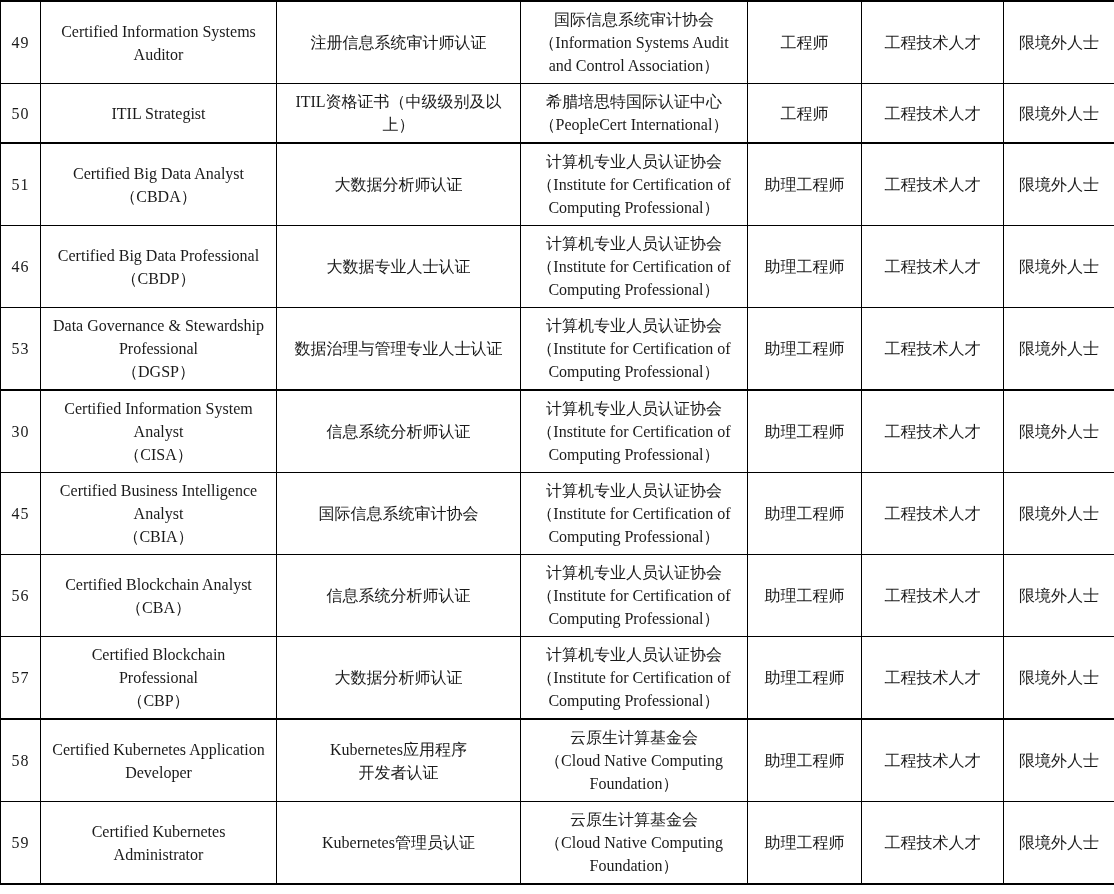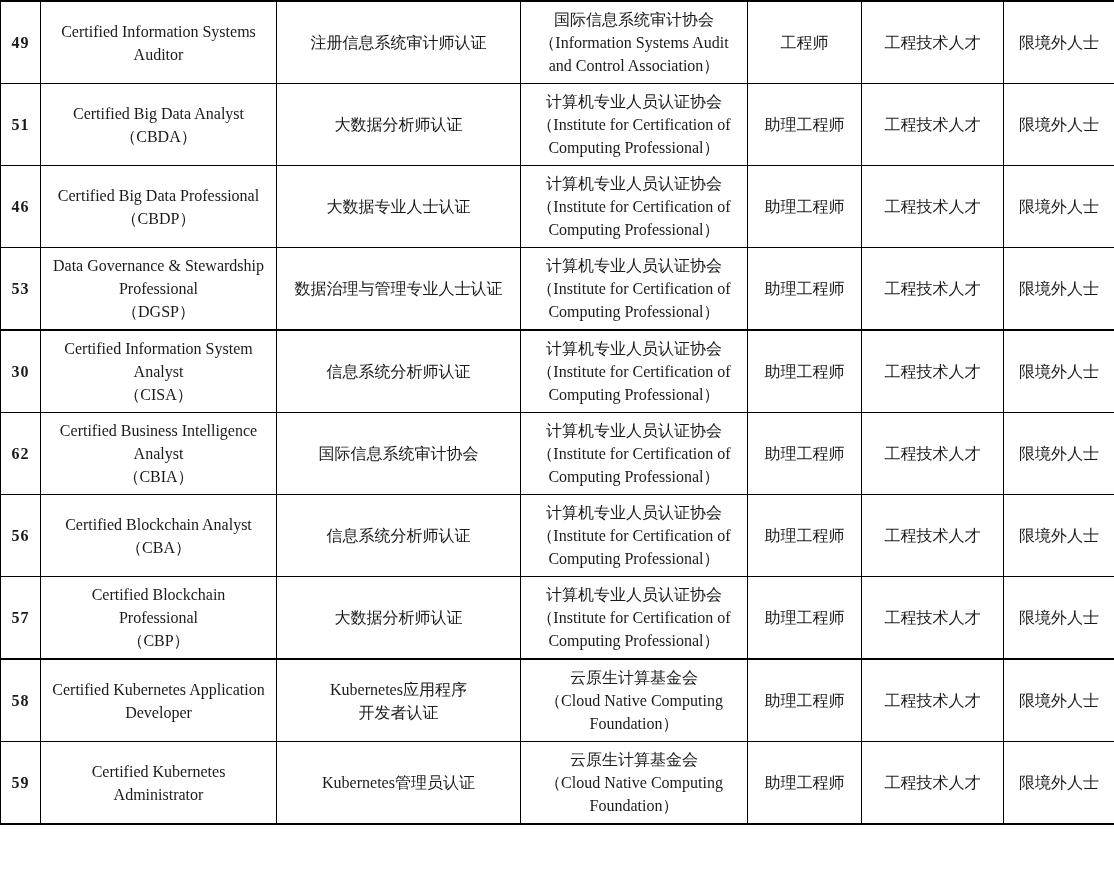--- a/index.html
+++ b/index.html
@@ -28,21 +28,21 @@
     vertical-align: middle;
     white-space: pre-line;
     font-size: 16px;
     line-height: 23px;
     padding: 6px 6px;
     overflow: hidden;
   }
   tr.section-end td {
     border-bottom: 2px solid #000;
   }
-  td.c-no   { font-size: 15px; letter-spacing: 1px; font-weight: bold; }
+  td.c-no   { font-size: 15px; letter-spacing: 1px; }
   td.c-en   { padding-left: 10px; padding-right: 10px; }
   td.c-cn   { padding-left: 8px;  padding-right: 8px; }
   td.c-org  { padding-left: 4px;  padding-right: 4px; }
 </style>
 </head>
 <body>
 
 <table class="cert-table">
   <colgroup>
     <col style="width:40px">
@@ -55,20 +55,31 @@
   </colgroup>
   <tbody id="table-body">
       <tr>
     <td class="c-no">49</td>
     <td class="c-en">Certified Information Systems
 Auditor</td>
     <td class="c-cn">注册信息系统审计师认证</td>
     <td class="c-org">国际信息系统审计协会
 （Information Systems Audit
 and Control Association）</td>
+    <td class="c-title">工程师</td>
+    <td class="c-cat">工程技术人才</td>
+    <td class="c-restrict">限境外人士</td>
+  </tr>
+      <tr class="section-end">
+    <td class="c-no">50</td>
+    <td class="c-en">ITIL Strategist</td>
+    <td class="c-cn">ITIL资格证书（中级级别及以
+上）</td>
+    <td class="c-org">希腊培思特国际认证中心
+（PeopleCert International）</td>
     <td class="c-title">工程师</td>
     <td class="c-cat">工程技术人才</td>
     <td class="c-restrict">限境外人士</td>
   </tr>
       <tr>
     <td class="c-no">51</td>
     <td class="c-en">Certified Big Data Analyst
 （CBDA）</td>
     <td class="c-cn">大数据分析师认证</td>
     <td class="c-org">计算机专业人员认证协会
@@ -110,21 +121,21 @@
 （CISA）</td>
     <td class="c-cn">信息系统分析师认证</td>
     <td class="c-org">计算机专业人员认证协会
 （Institute for Certification of
 Computing Professional）</td>
     <td class="c-title">助理工程师</td>
     <td class="c-cat">工程技术人才</td>
     <td class="c-restrict">限境外人士</td>
   </tr>
       <tr>
-    <td class="c-no">62</td>
+    <td class="c-no">45</td>
     <td class="c-en">Certified Business Intelligence
 Analyst
 （CBIA）</td>
     <td class="c-cn">国际信息系统审计协会</td>
     <td class="c-org">计算机专业人员认证协会
 （Institute for Certification of
 Computing Professional）</td>
     <td class="c-title">助理工程师</td>
     <td class="c-cat">工程技术人才</td>
     <td class="c-restrict">限境外人士</td>

